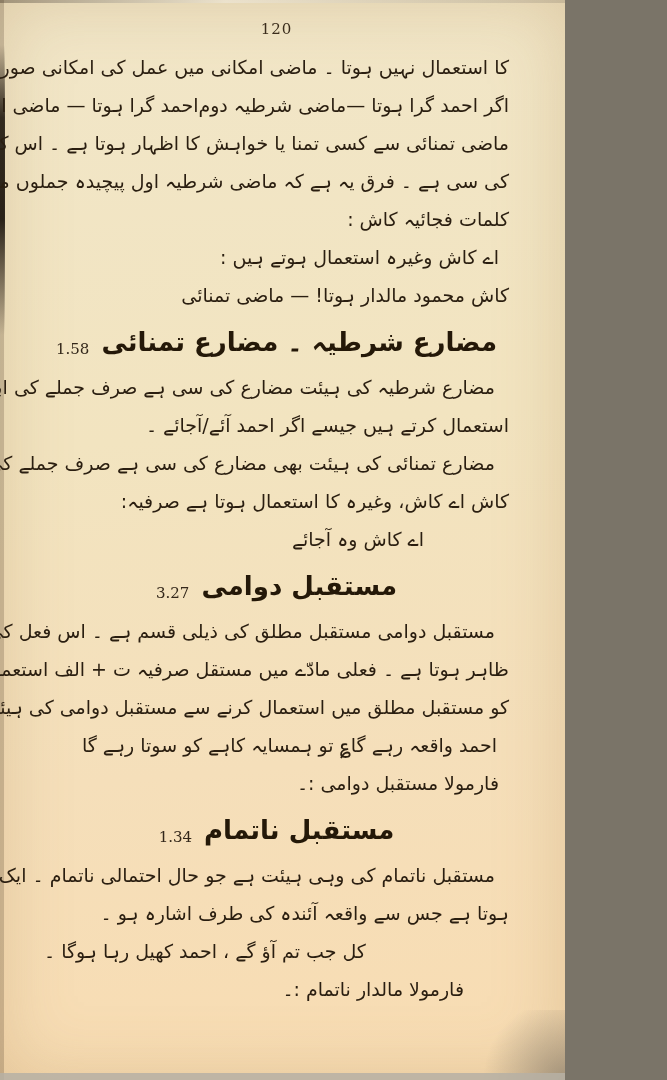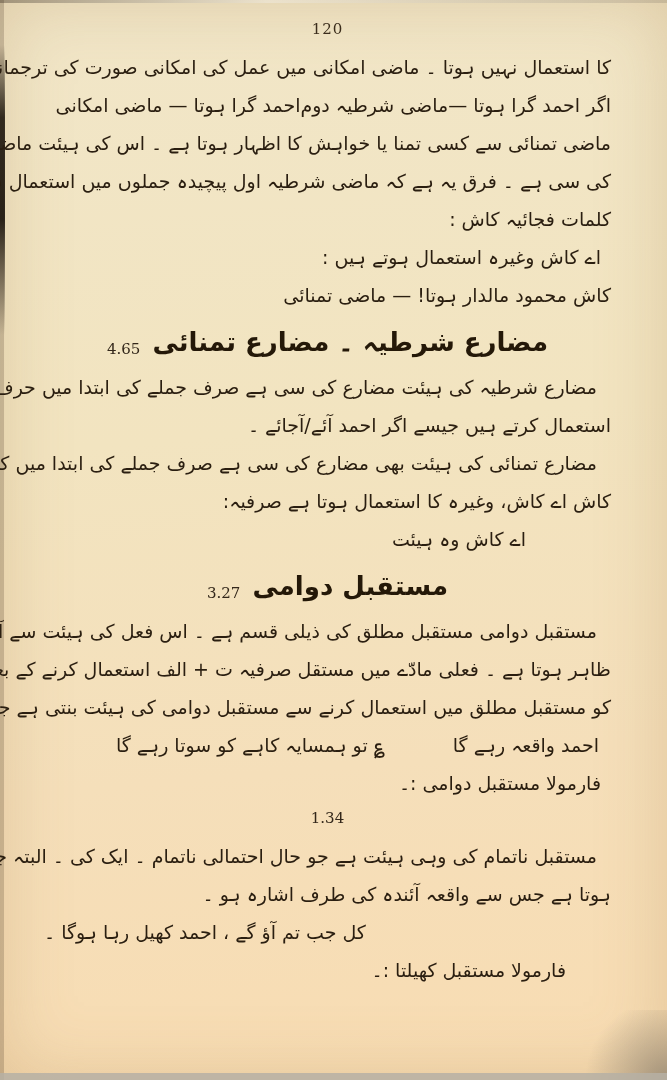--- a/index.html
+++ b/index.html
@@ -4,21 +4,21 @@
 <style>
   html,body { margin:0; padding:0; }
   body {
     width:667px; height:1080px;
     background:#7a7468;
     overflow:hidden;
     font-family:"DejaVu Sans", sans-serif;
   }
   .scan {
     position:relative;
-    width:667px; height:1080px;
+    width:565px; height:1080px;
     background: linear-gradient(175deg, #f1e6c8 0%, #f2e4c0 40%, #f5dfba 70%, #f8dcb2 100%);
     box-shadow: inset 0 0 70px rgba(170,130,75,.28);
   }
   
   .edge-left-strip {
     position:absolute; left:0; top:45px; width:5px; height:290px;
     background: linear-gradient(180deg, rgba(25,18,10,0) 0%, rgba(25,18,10,.85) 25%, rgba(25,18,10,.9) 60%, rgba(25,18,10,0) 100%);
   }
   .edge-left-shade {
     position:absolute; left:0; top:0; width:4px; height:100%;
@@ -109,48 +109,49 @@
     <div class="line">کی سی ہے ۔ فرق یہ ہے کہ ماضی شرطیہ اول پیچیدہ جملوں میں استعمال ہوتا ہے اور ماضی تمنائی میں</div>
     <div class="line">کلمات فجائیہ کاش :</div>
     <div class="line ind10">اے کاش وغیرہ استعمال ہوتے ہیں :</div>
 
     <div class="row">
       <span>کاش محمود مالدار ہوتا! — ماضی تمنائی</span>
     </div>
 
     <div class="heading">
       <span class="title">مضارع شرطیہ ۔ مضارع تمنائی</span>
-      <span class="num">4.65</span>
+      <span class="num">1.58</span>
     </div>
 
     <div class="line p1">مضارع شرطیہ کی ہیئت مضارع کی سی ہے صرف جملے کی ابتدا میں حرف شرط اگر ،</div>
     <div class="line">استعمال کرتے ہیں جیسے اگر احمد آئے/آجائے ۔</div>
     <div class="line p1">مضارع تمنائی کی ہیئت بھی مضارع کی سی ہے صرف جملے کی ابتدا میں کلمات فجائیہ</div>
     <div class="line">کاش اے کاش، وغیرہ کا استعمال ہوتا ہے صرفیہ:</div>
-    <div class="line rt-pad85">اے کاش وہ ہیئت</div>
+    <div class="line rt-pad85">اے کاش وہ آجائے</div>
 
     <div class="heading">
       <span class="title">مستقبل دوامی</span>
       <span class="num">3.27</span>
     </div>
 
     <div class="line p1">مستقبل دوامی مستقبل مطلق کی ذیلی قسم ہے ۔ اس فعل کی ہیئت سے آئندہ کے عمل کا تواتر</div>
     <div class="line">ظاہر ہوتا ہے ۔ فعلی مادّے میں مستقل صرفیہ ت + الف استعمال کرنے کے بعد فعل امدادی رہ</div>
     <div class="line">کو مستقبل مطلق میں استعمال کرنے سے مستقبل دوامی کی ہیئت بنتی ہے جیسے :</div>
 
     <div class="row exrow3">
       <span>احمد واقعہ رہے گا</span>
       <span>؏ تو ہمسایہ کاہے کو سوتا رہے گا</span>
     </div>
 
     <div class="line rt-pad10">فارمولا مستقبل دوامی :۔</div>
 
     <div class="heading">
+      <span class="title">مستقبل ناتمام</span>
       <span class="num">1.34</span>
     </div>
 
     <div class="line p1">مستقبل ناتمام کی وہی ہیئت ہے جو حال احتمالی ناتمام ۔ ایک کی ۔ البتہ جملے میں ایسا قرینہ</div>
     <div class="line">ہوتا ہے جس سے واقعہ آئندہ کی طرف اشارہ ہو ۔</div>
     <div class="line rt-pad60">کل جب تم آؤ گے ، احمد کھیل رہا ہوگا ۔</div>
-    <div class="line rt-pad45">فارمولا مستقبل کھیلتا :۔</div>
+    <div class="line rt-pad45">فارمولا مالدار ناتمام :۔</div>
 
   </div>
 </div>
 
 </body></html>

